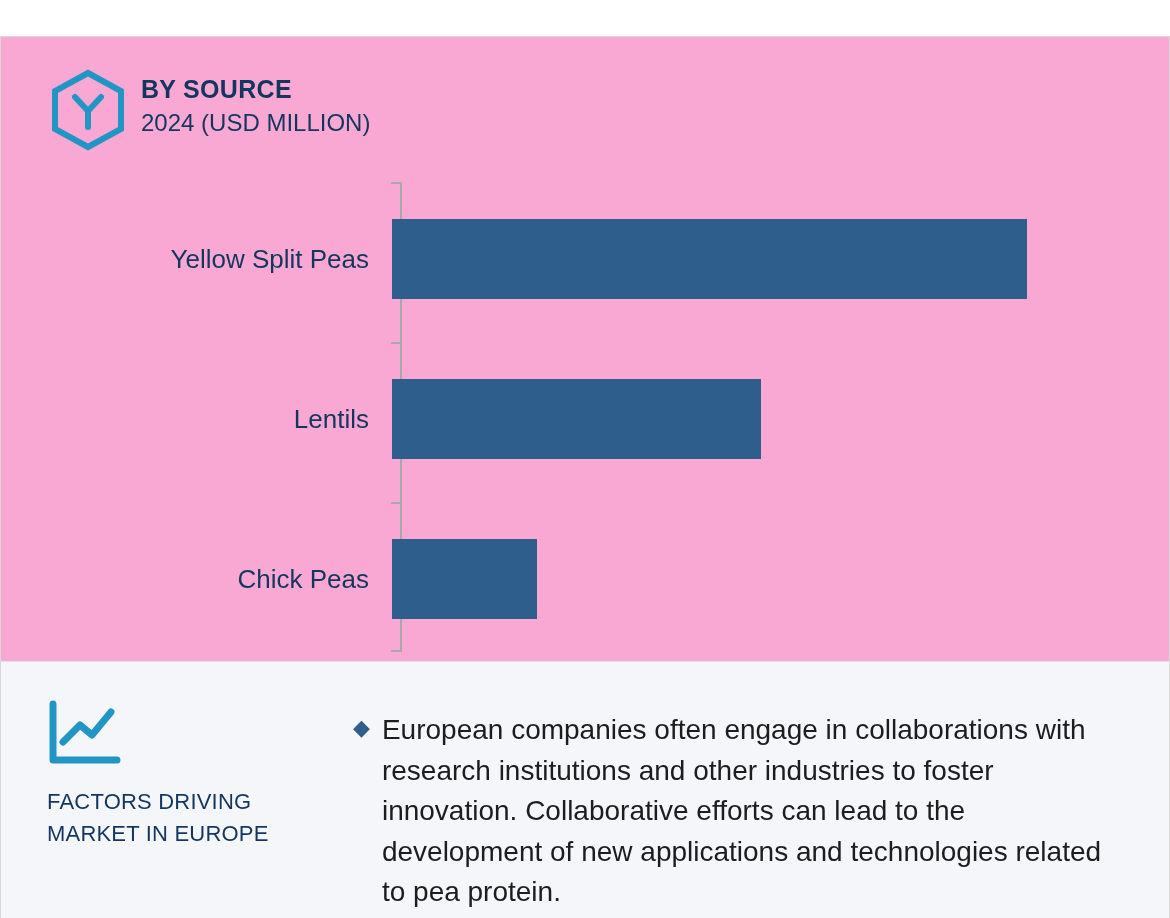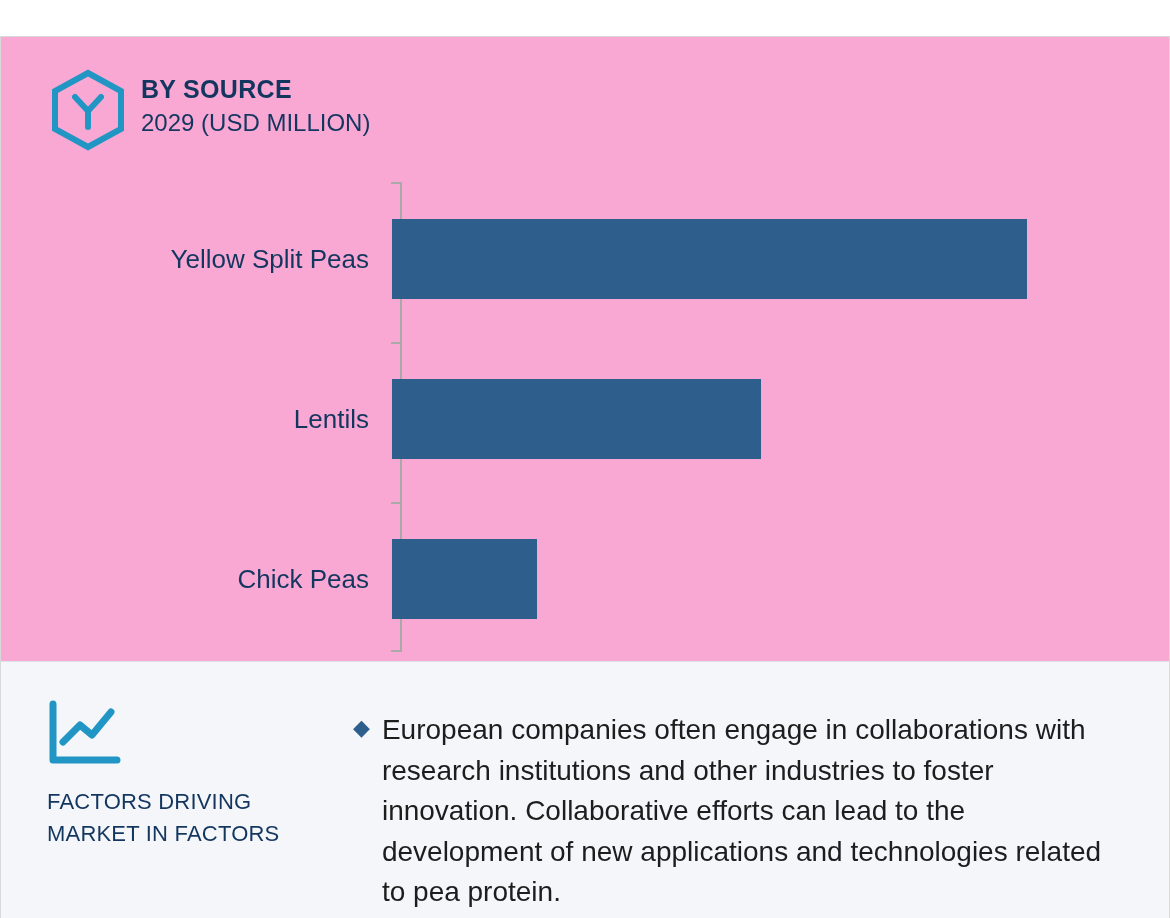--- a/index.html
+++ b/index.html
@@ -163,21 +163,21 @@
   <div class="header">
     <div class="logo-mark">
       <svg viewBox="0 0 78 82" width="78" height="82" aria-hidden="true">
         <polygon points="39,4 72,22 72,60 39,78 6,60 6,22" fill="none" stroke="#2196c4" stroke-width="6"></polygon>
         <path d="M26,28 L39,42 L52,28" fill="none" stroke="#2196c4" stroke-width="6" stroke-linecap="round" stroke-linejoin="round"></path>
         <line x1="39" y1="42" x2="39" y2="58" stroke="#2196c4" stroke-width="6" stroke-linecap="round"></line>
       </svg>
     </div>
     <div class="header-text">
       <div class="header-title">BY SOURCE</div>
-      <div class="header-sub">2029 (USD MILLION)</div>
+      <div class="header-sub">2024 (USD MILLION)</div>
     </div>
   </div>
 
   <div class="chart-area">
     <div class="axis-line"></div>
 
     <div class="tick" style="top:5px;"></div>
     <div class="tick" style="top:165px;"></div>
     <div class="tick" style="top:325px;"></div>
     <div class="tick" style="top:473px;"></div>
@@ -207,21 +207,21 @@
   <div class="footer">
     <div class="footer-left">
       <div class="footer-icon">
         <svg viewBox="0 0 76 66" width="76" height="66" aria-hidden="true">
           <path d="M6,4 L6,60 L70,60" fill="none" stroke="#2196c4" stroke-width="7" stroke-linecap="round" stroke-linejoin="round"></path>
           <path d="M16,42 L33,25 L45,35 L64,12" fill="none" stroke="#2196c4" stroke-width="7" stroke-linecap="round" stroke-linejoin="round"></path>
         </svg>
       </div>
       <div class="footer-caption">
         <div>FACTORS DRIVING</div>
-        <div>MARKET IN FACTORS</div>
+        <div>MARKET IN EUROPE</div>
       </div>
     </div>
     <div class="footer-right">
       <div class="bullet-diamond">◆</div>
       <div class="bullet-text">European companies often engage in collaborations with research institutions and other industries to foster innovation. Collaborative efforts can lead to the development of new applications and technologies related to pea protein.</div>
     </div>
   </div>
 
 </div>
 

